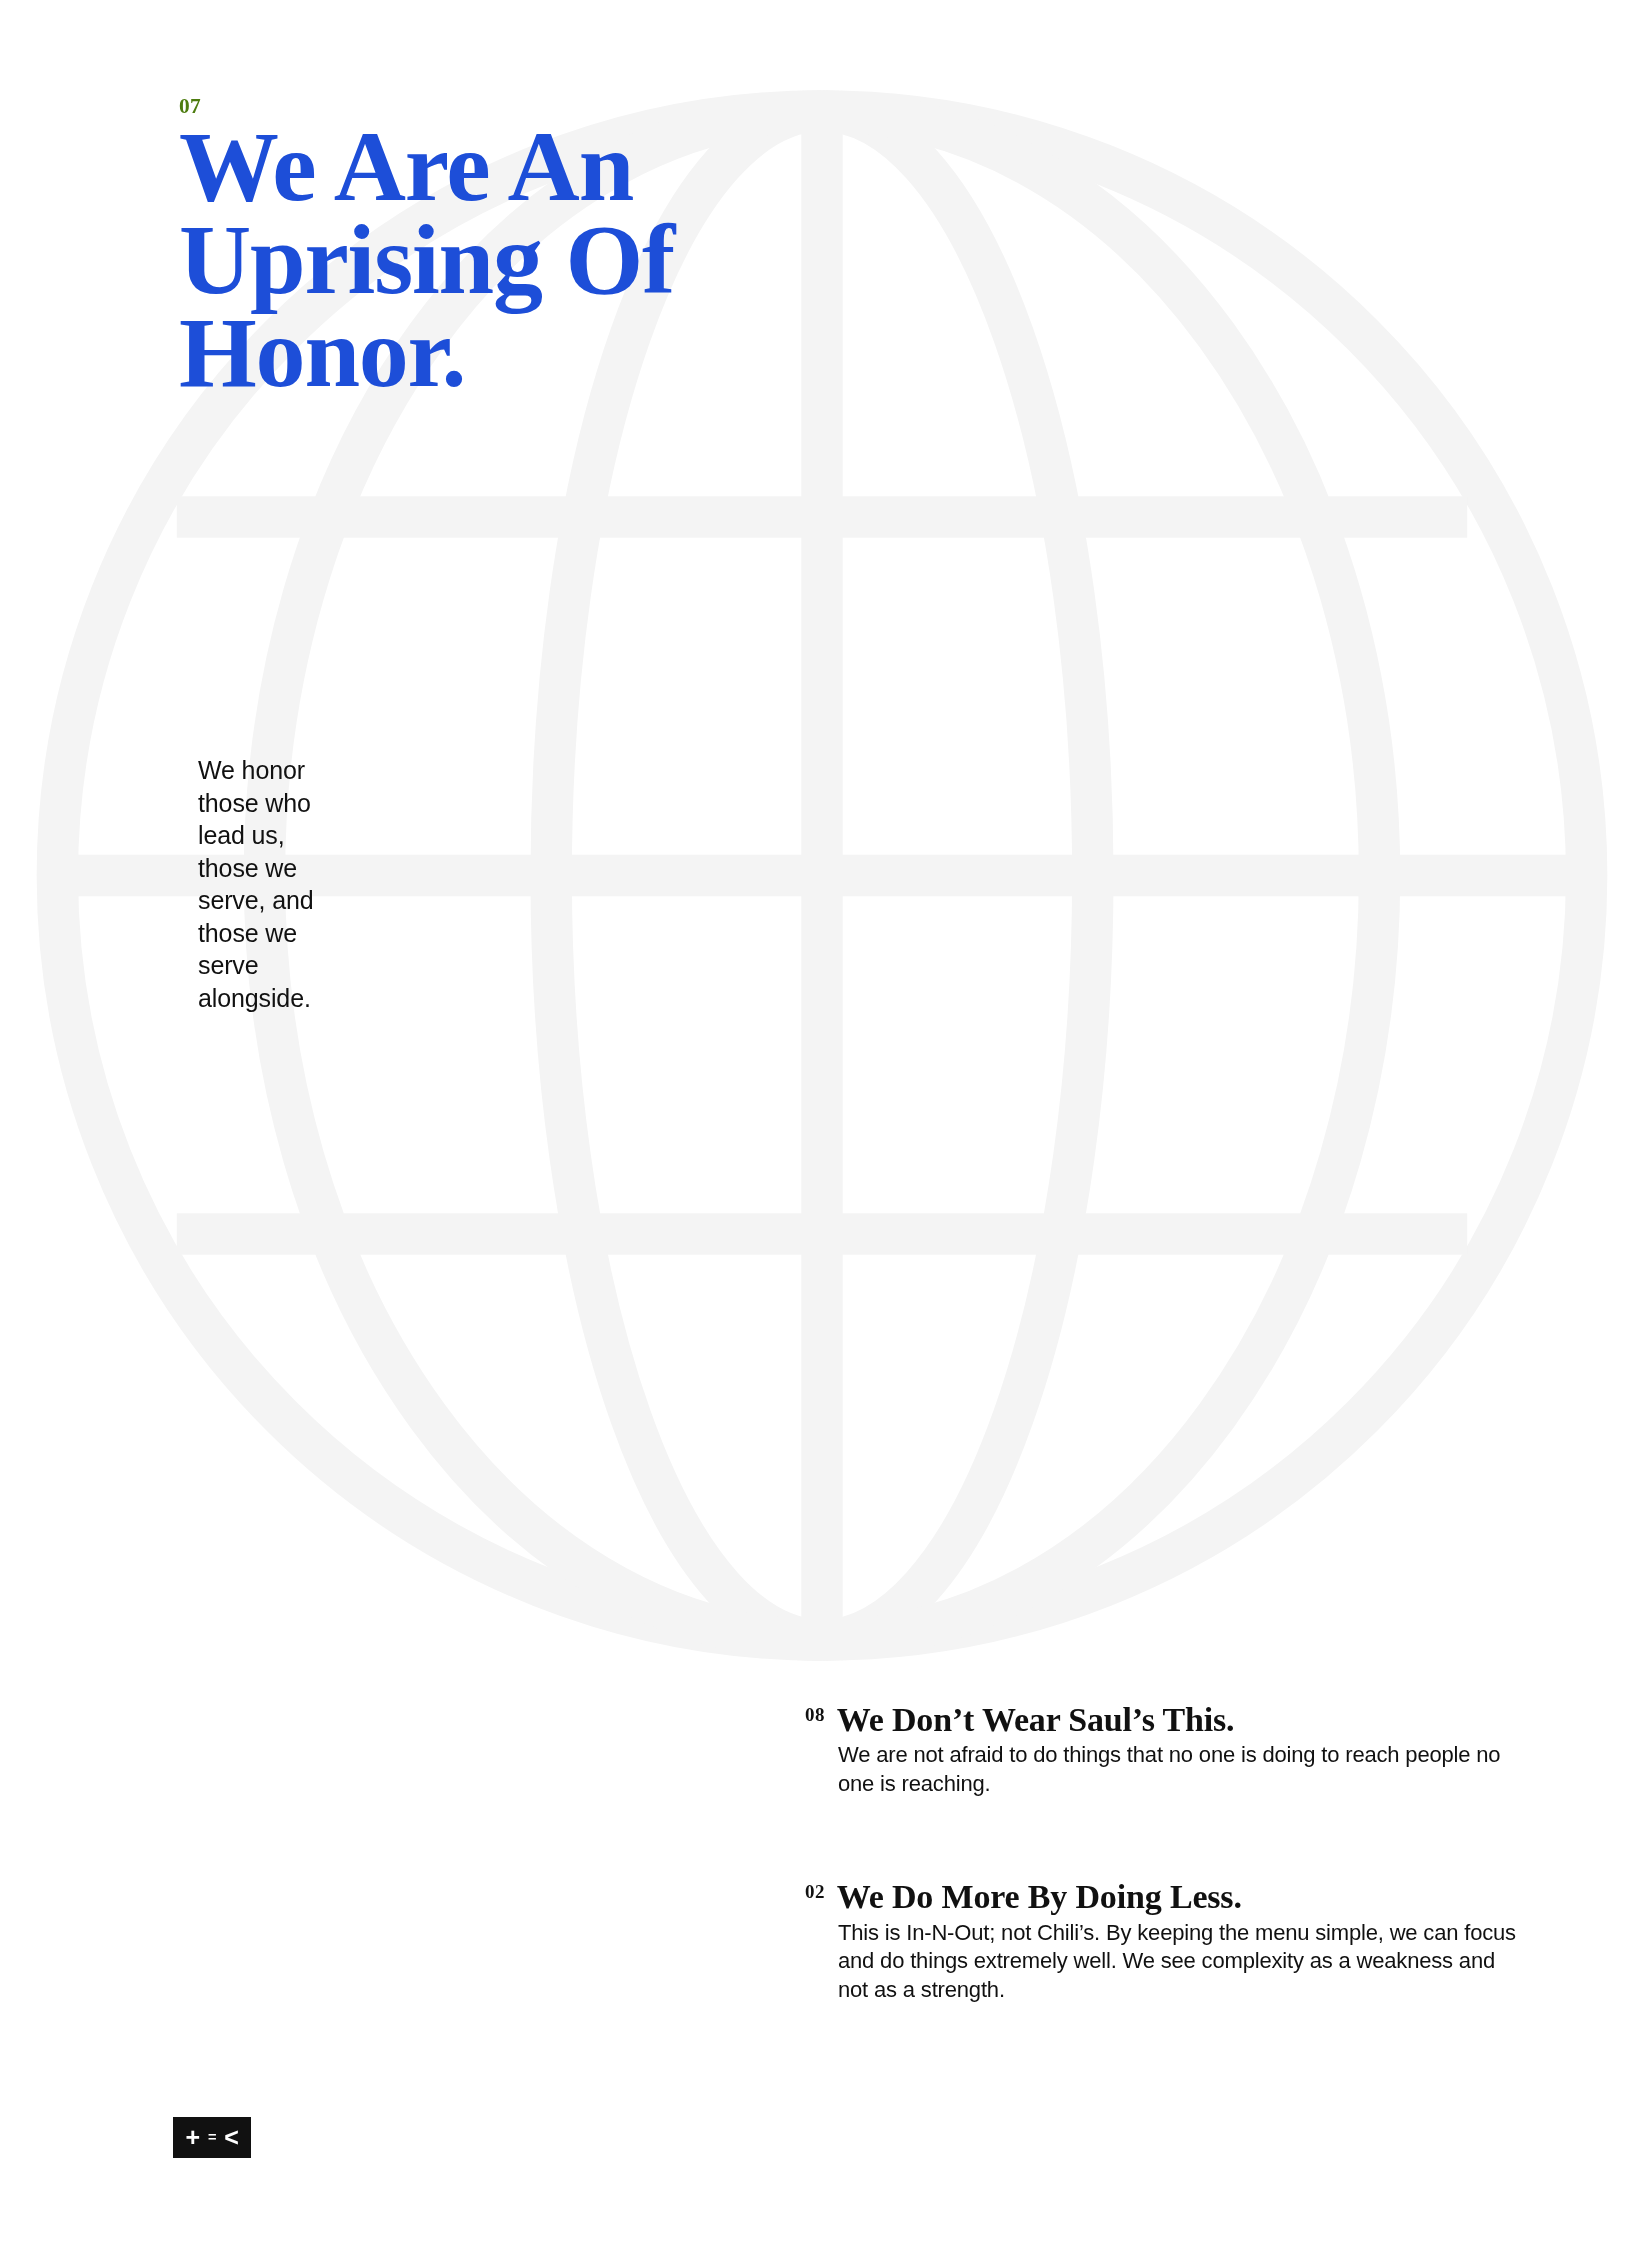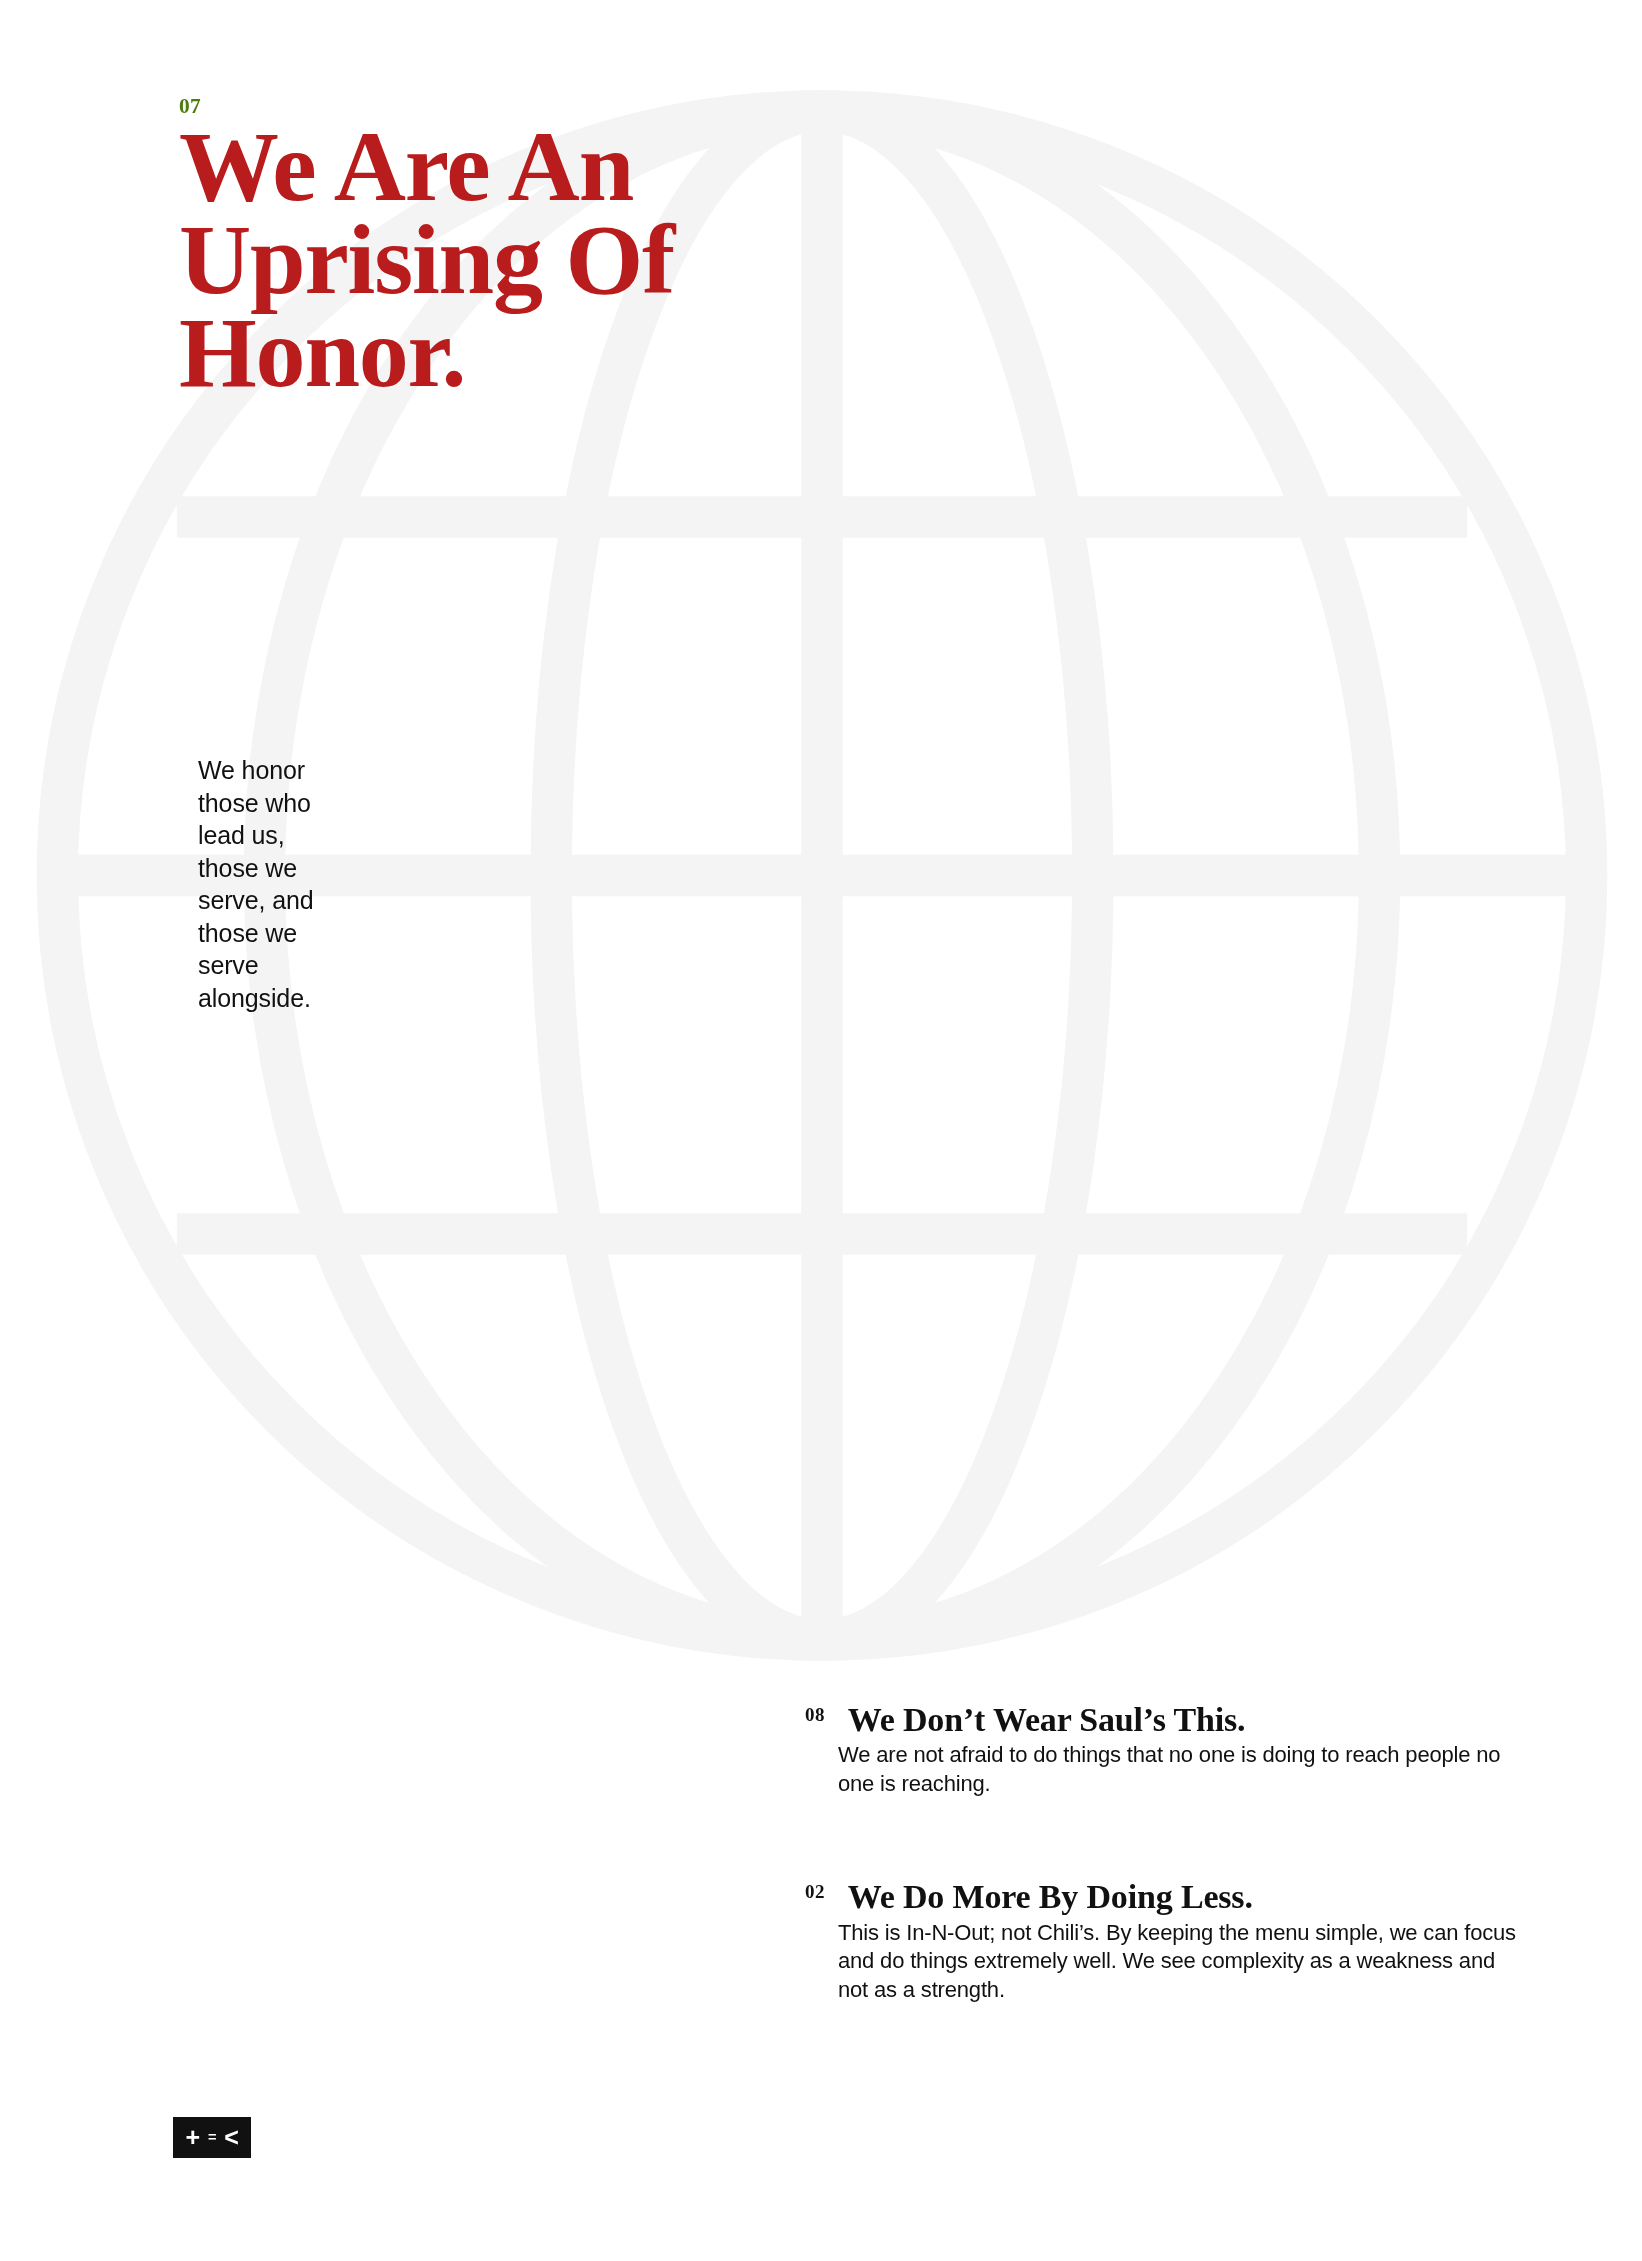--- a/index.html
+++ b/index.html
@@ -56,21 +56,21 @@
     letter-spacing: 0.02em;
     color: #4d7c0f;
     margin-bottom: 2.3px;
   }
   .hero-title {
     font-family: "Liberation Serif", serif;
     font-weight: 700;
     font-size: 100px;
     line-height: 0.93;
     letter-spacing: -0.012em;
-    color: #b91c1c;
+    color: #1d4ed8;
     margin: 0;
     white-space: pre-line;
   }
 
   
   .lede {
     position: absolute;
     left: 198px;
     top: 754px;
     width: 141px;
@@ -106,21 +106,21 @@
     color: #111111;
     text-indent: -33px;
     padding-left: 33px;
   }
   .point-num {
     font-family: "Liberation Serif", serif;
     font-weight: 700;
     font-size: 19px;
     vertical-align: 10px;
     letter-spacing: 0.02em;
-    margin-right: 23px;
+    margin-right: 12px;
   }
   .point-body {
     margin: 1.1px 0 0 33px;
     font-family: "Liberation Sans", sans-serif;
     font-weight: 400;
     font-size: 22px;
     line-height: 1.30;
     letter-spacing: -0.008em;
     color: #111111;
   }

